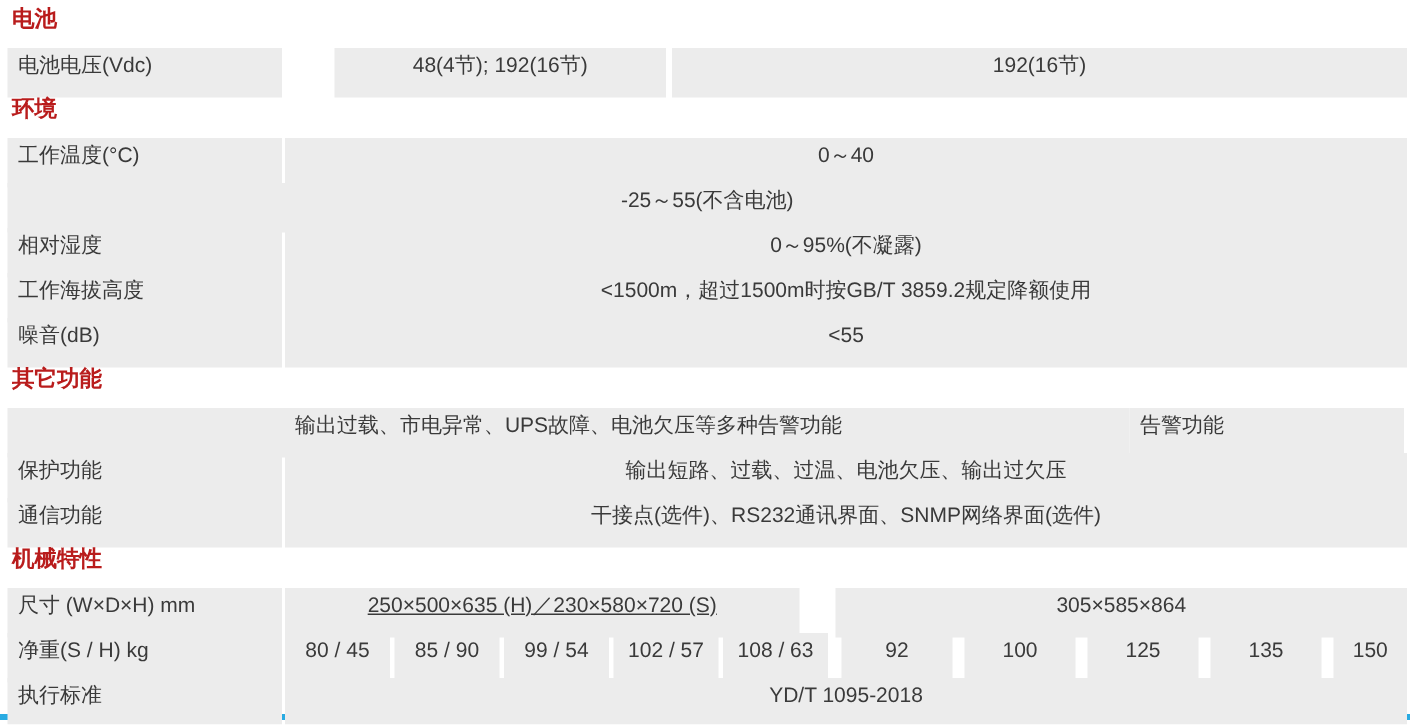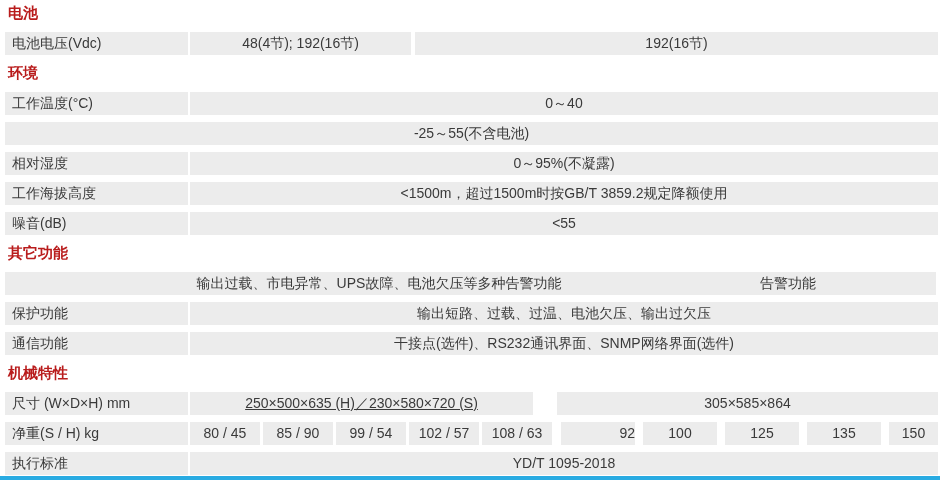--- a/index.html
+++ b/index.html
@@ -10,34 +10,34 @@
   }
   .sec{
     margin:0;height:16px;box-sizing:content-box;
     padding:10px 0 11px 8px;
     color:#b91c1c;font-size:15px;line-height:16px;font-weight:700;
   }
   .section:first-of-type .sec{padding-top:0;}
   .row{display:flex;height:23px;margin-left:5px;width:933px;}
   .row + .row{margin-top:7px;}
   .cell{
-    background:#ececec;height:23px;line-height:23px;font-size:14px;
+    background:#ececec;height:33px;line-height:23px;font-size:14px;
     white-space:nowrap;overflow:hidden;box-sizing:border-box;
   }
   .lab{width:183px;margin-right:2px;text-align:left;padding-left:7px;flex:none;}
   .val{text-align:center;}
   .grow{flex:1;}
   
-  .w-batt{width:221px;flex:none;margin-right:4px;}
+  .w-batt{width:221px;flex:none;margin-right:4px;margin-left:33px;}
   
   .w-dim{width:343px;flex:none;margin-right:24px;text-decoration:underline;}
   
   .w-wl{width:70px;flex:none;margin-right:3px;}
   .w-wr{width:74px;flex:none;margin-right:8px;}
-  .w-wr-first{margin-left:6px;text-align:right;}
+  .w-wr-first{margin-left:6px;}
   .w-wlast{flex:1;margin-right:0;}
   .bottom-line{height:4px;background:#29abe2;margin-top:1px;width:940px;}
 </style>
 </head>
 <body>
 
 <div class="page">
 
   <div class="section">
     <h3 class="sec">电池</h3>

